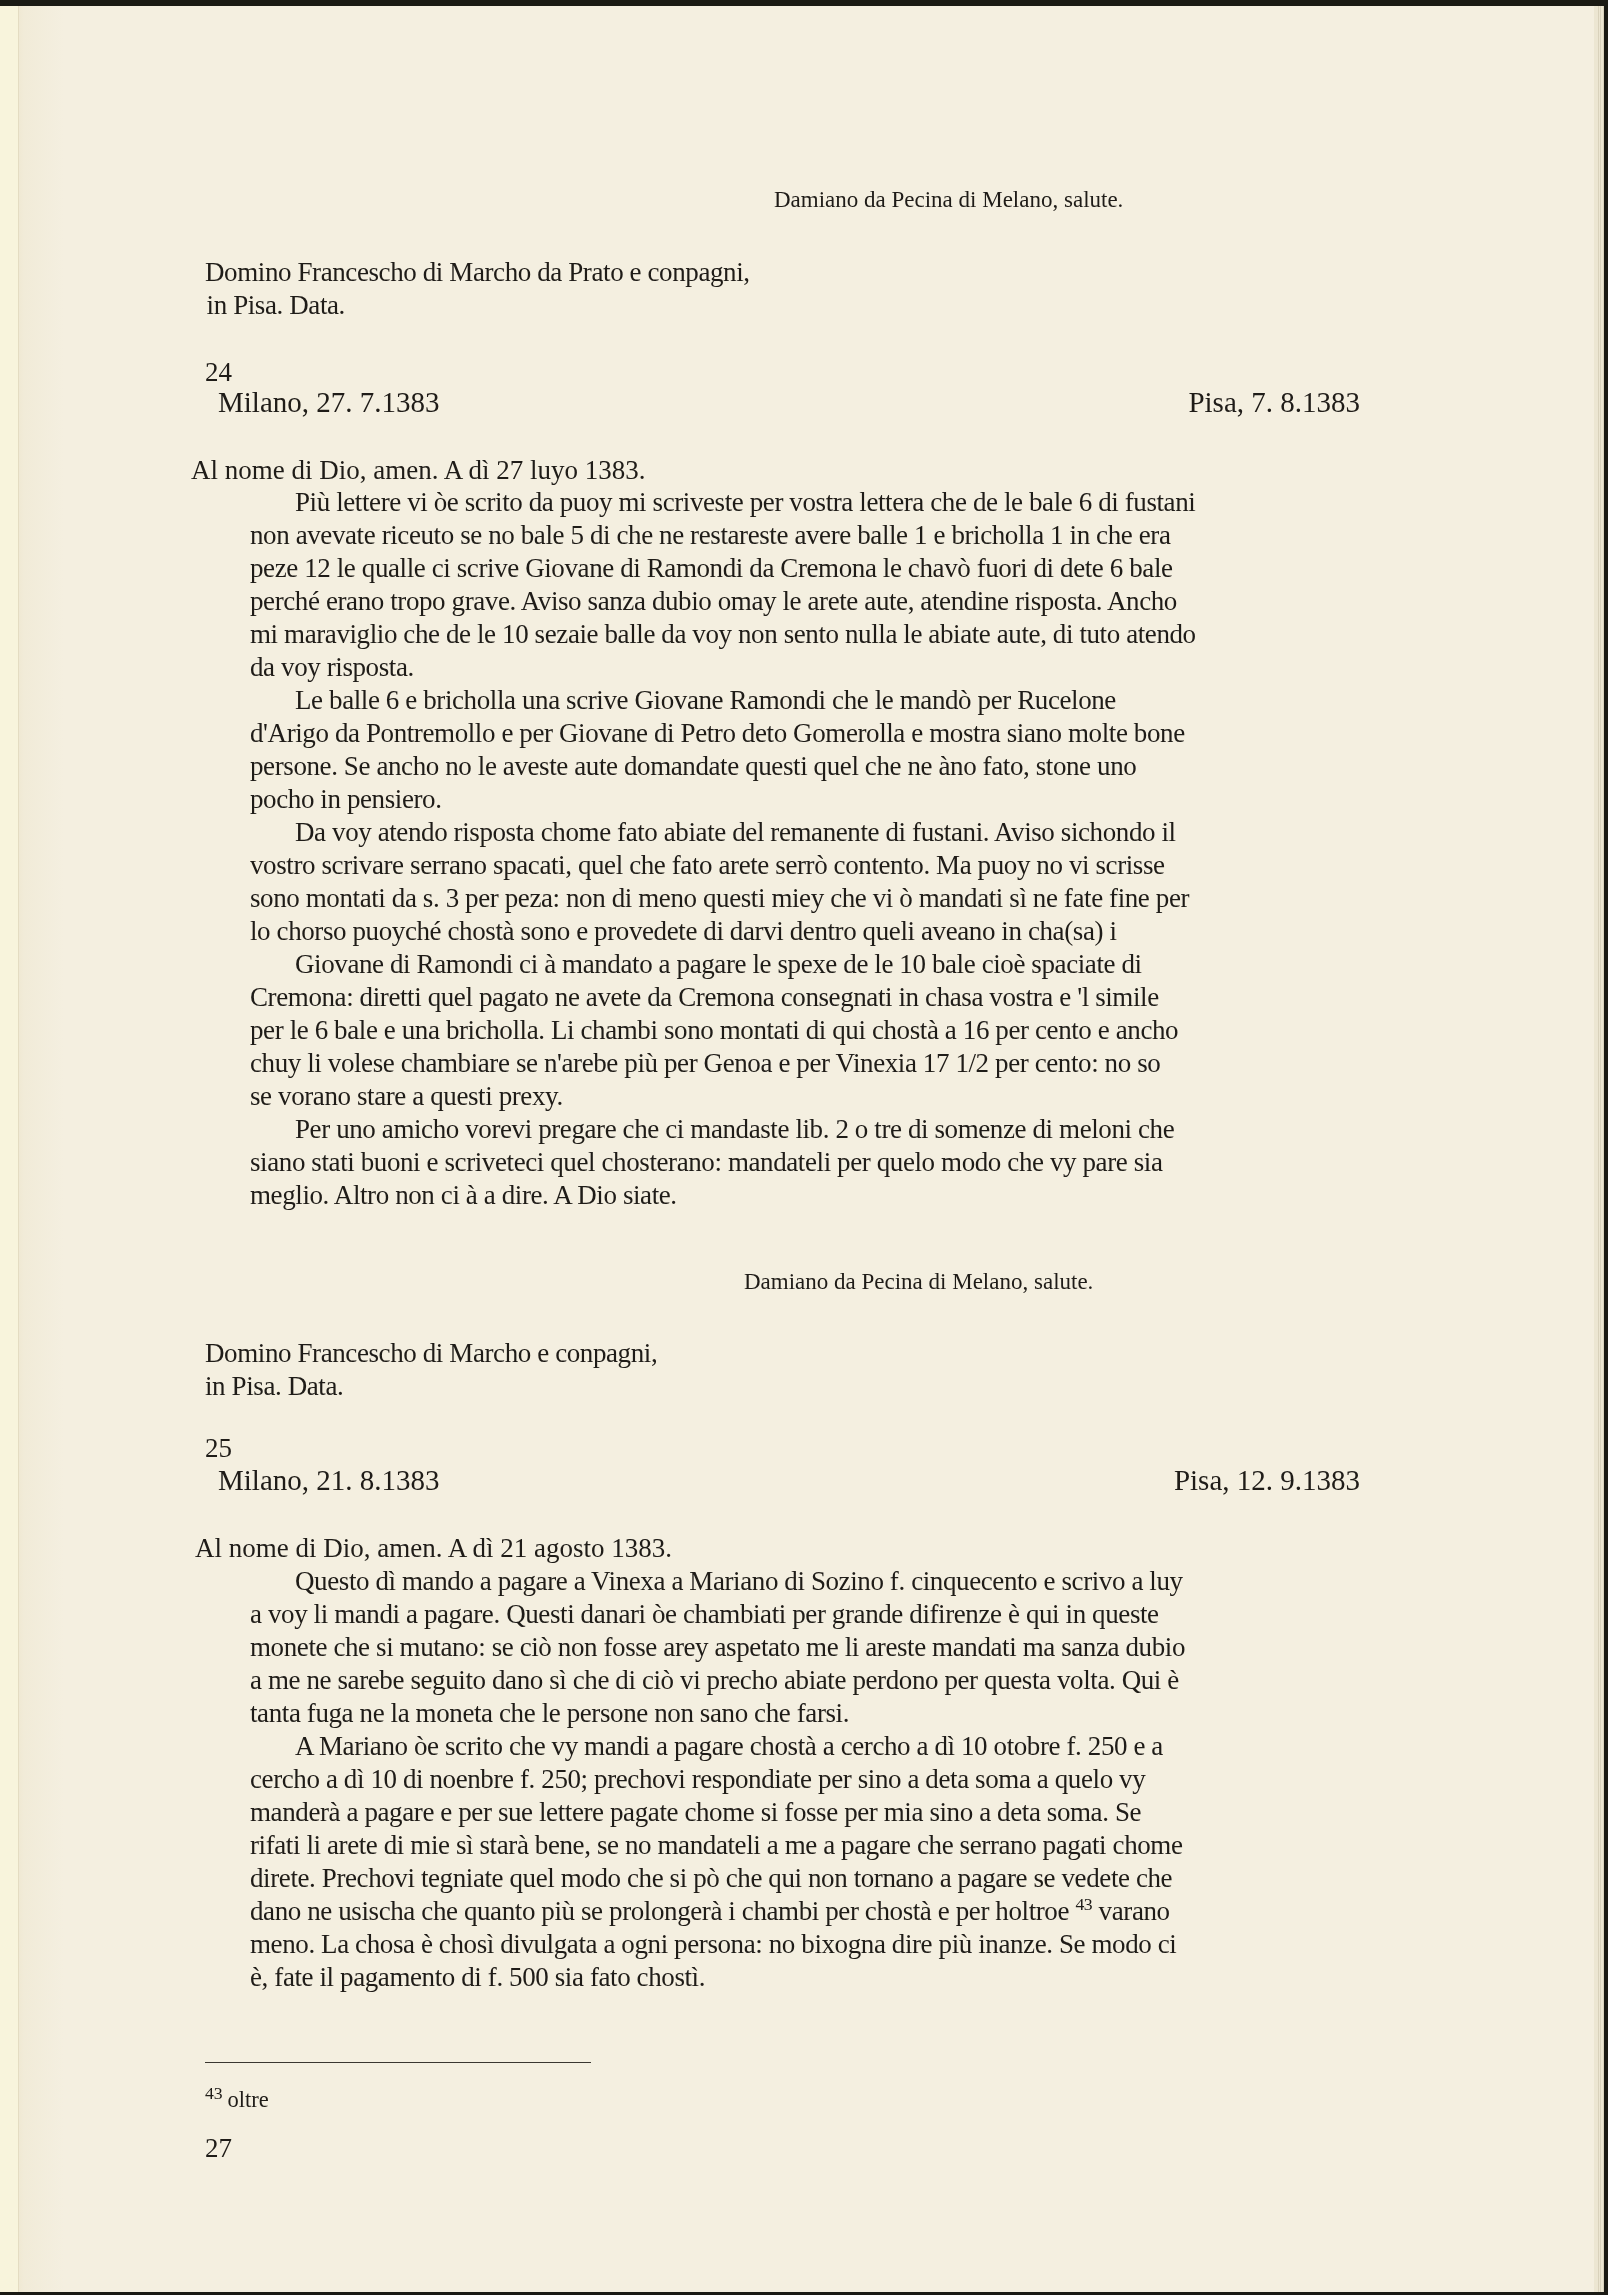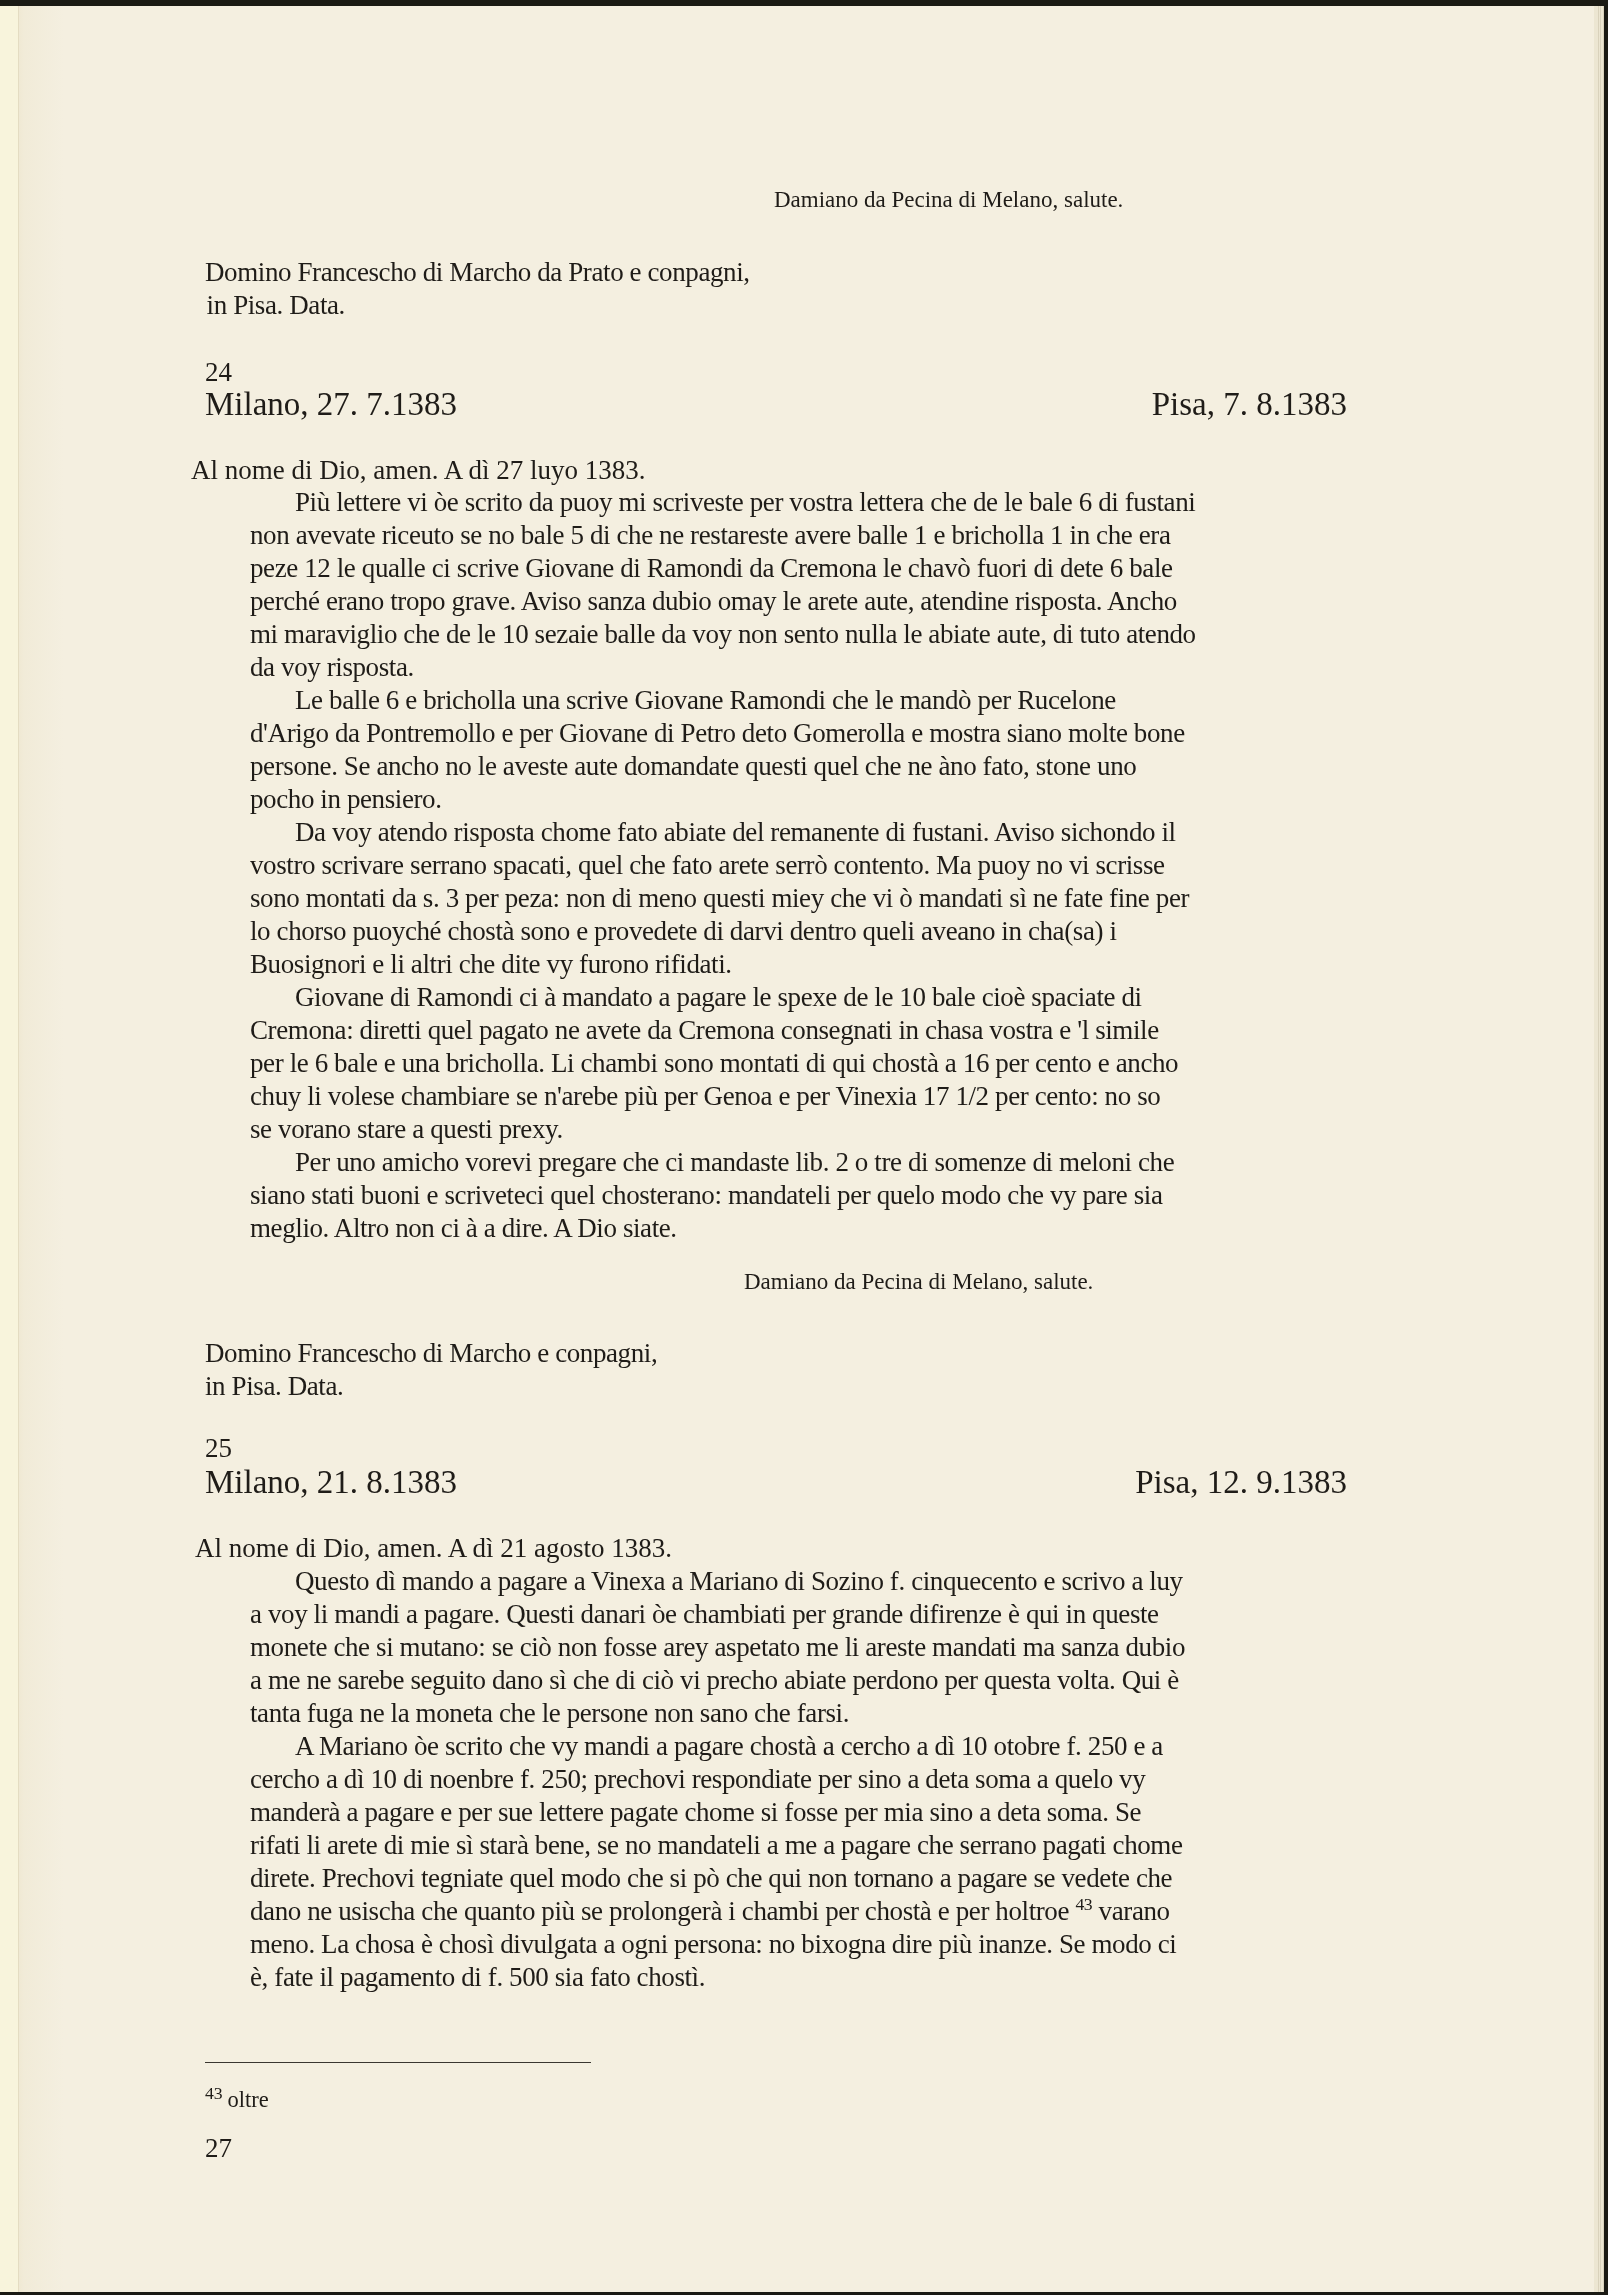--- a/index.html
+++ b/index.html
@@ -60,25 +60,25 @@
     }
     .center-line {
       position: absolute;
       left: 205px;
       width: 1142px;
       font-size: 27px;
       white-space: nowrap;
     }
     .date-row {
       position: absolute;
-      left: 205px;
+      left: 218px;
       width: 1142px;
       display: flex;
       justify-content: space-between;
-      font-size: 33px;
+      font-size: 29px;
       white-space: nowrap;
       gap: 16px;
     }
     .para {
       text-align: justify;
       text-align-last: left;
       text-indent: 45px;
       margin: 0;
     }
     sup {
@@ -152,21 +152,20 @@
     <div class="line" style="padding-left:45px;">Le balle 6 e bricholla una scrive Giovane Ramondi che le mandò per Rucelone</div>
     <div class="line">d'Arigo da Pontremollo e per Giovane di Petro deto Gomerolla e mostra siano molte bone</div>
     <div class="line">persone. Se ancho no le aveste aute domandate questi quel che ne àno fato, stone uno</div>
     <div class="line">pocho in pensiero.</div>
   </div>
   <div class="para">
     <div class="line" style="padding-left:45px;">Da voy atendo risposta chome fato abiate del remanente di fustani. Aviso sichondo il</div>
     <div class="line">vostro scrivare serrano spacati, quel che fato arete serrò contento. Ma puoy no vi scrisse</div>
     <div class="line">sono montati da s. 3 per peza: non di meno questi miey che vi ò mandati sì ne fate fine per</div>
     <div class="line">lo chorso puoyché chostà sono e provedete di darvi dentro queli aveano in cha(sa) i</div>
-    <div class="line">Buosignori e li altri che dite vy furono rifidati.</div>
   </div>
   <div class="para">
     <div class="line" style="padding-left:45px;">Giovane di Ramondi ci à mandato a pagare le spexe de le 10 bale cioè spaciate di</div>
     <div class="line">Cremona: diretti quel pagato ne avete da Cremona consegnati in chasa vostra e 'l simile</div>
     <div class="line">per le 6 bale e una bricholla. Li chambi sono montati di qui chostà a 16 per cento e ancho</div>
     <div class="line">chuy li volese chambiare se n'arebe più per Genoa e per Vinexia 17 1/2 per cento: no so</div>
     <div class="line">se vorano stare a questi prexy.</div>
   </div>
   <div class="para">
     <div class="line" style="padding-left:45px;">Per uno amicho vorevi pregare che ci mandaste lib. 2 o tre di somenze di meloni che</div>

